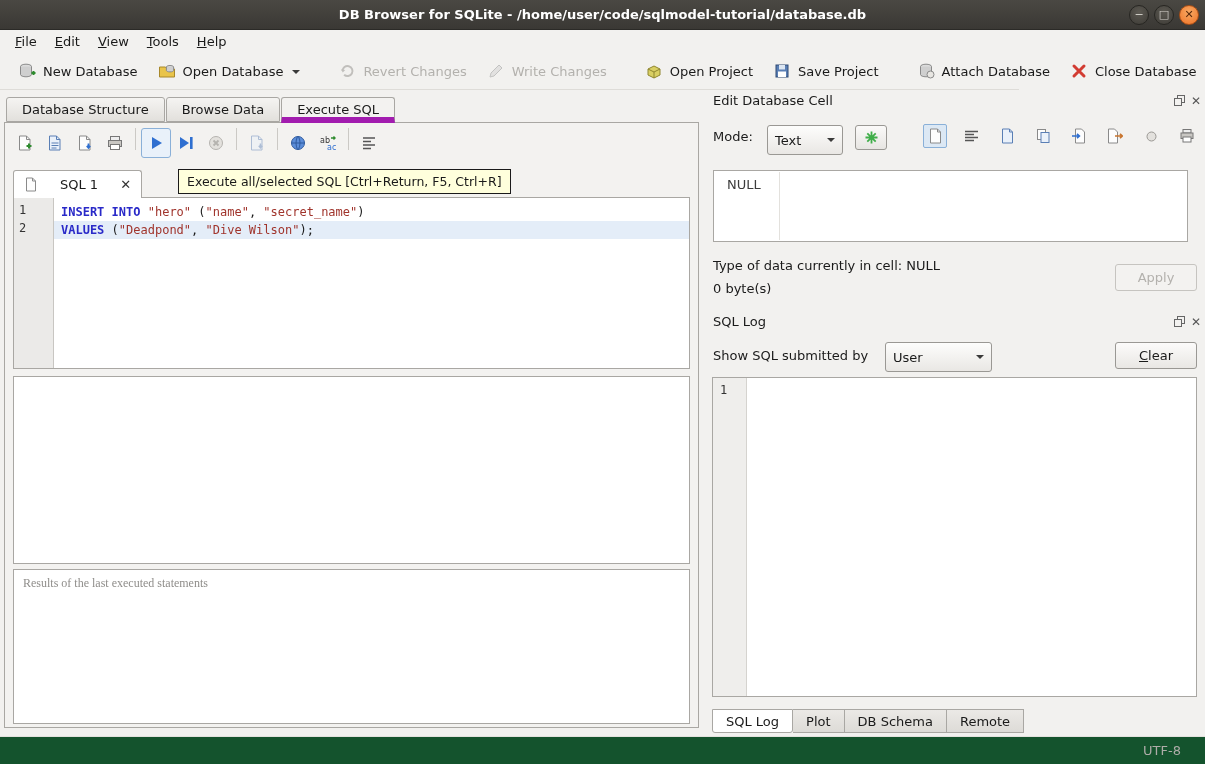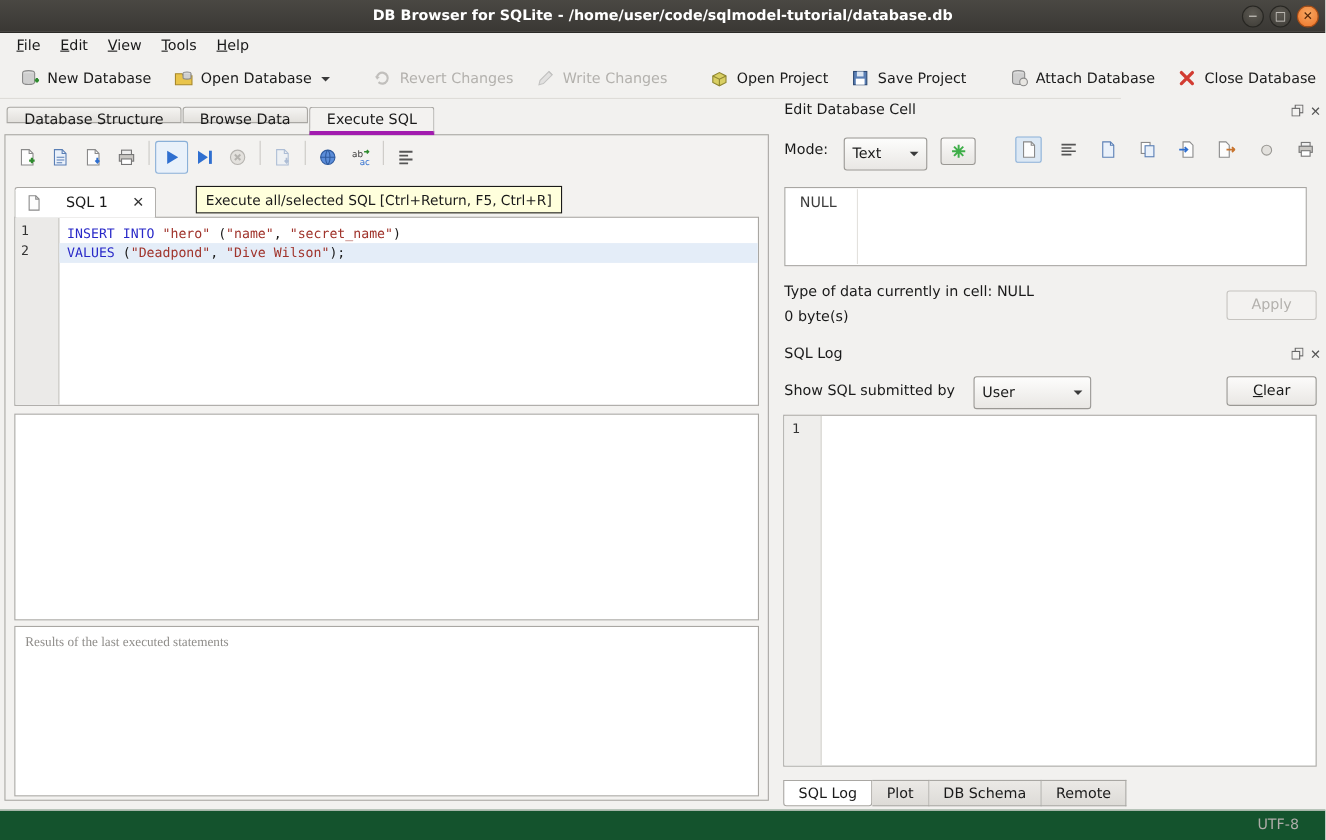--- a/index.html
+++ b/index.html
@@ -51,26 +51,26 @@
     background:#f2f1ef; border-bottom:1px solid #dedcd8;
   }
   .tb-btn { display:flex; align-items:center; gap:7px; padding:6px 10px; white-space:nowrap; }
   .tb-btn.disabled { color:#b3b1ad; }
   .tb-sep { width:1px; height:24px; background:#c9c7c3; margin:0 9px; }
   .caret-down { width:0; height:0; border:4px solid transparent; border-top-color:#3a3a3a; margin-left:2px; margin-top:6px; }
 
   
   .left-tabs { position:absolute; left:6px; top:97px; display:flex; }
   .main-tab {
-    height:15px; padding:4px 15px; margin-right:1px;
+    height:25px; padding:4px 15px; margin-right:1px;
     background:linear-gradient(#f5f4f2, #e2e0dc);
     border:1px solid #a9a7a3; border-radius:3px 3px 0 0; white-space:nowrap;
   }
   .main-tab.active {
-    height:26px; background:#f3f2f0; border-bottom:4px solid #a21caf;
+    height:26px; background:#f3f2f0; border-bottom:6px solid #a21caf;
     position:relative; z-index:3;
   }
 
   
   .left-frame {
     position:absolute; left:4px; top:122px; width:695px; height:606px;
     background:#f3f2f0; border:1px solid #a9a7a3;
   }
   .sqlbar { position:absolute; left:5px; top:5px; display:flex; align-items:flex-start; }
   .icon-btn {
@@ -97,21 +97,21 @@
     font-family:"DejaVu Sans Mono", monospace; font-size:12px; color:#333;
     padding:5px 0 0 5px;
   }
   .gutter div { height:18px; }
   .code-area {
     flex:1; padding-top:5px;
     font-family:"DejaVu Sans Mono", monospace; font-size:12px; color:#1a1a1a;
   }
   .code-line { height:18px; line-height:18px; padding-left:7px; white-space:pre; }
   .code-line.current { background:#e4edf8; }
-  .tok-kw { color:#2929c8; font-weight:normal; }
+  .tok-kw { color:#2929c8; font-weight:bold; }
   .tok-str { color:#a0342c; }
 
   .grid-box {
     position:absolute; left:8px; width:677px;
     background:#ffffff; border:1px solid #a9a7a3;
   }
   .results-placeholder {
     padding:6px 9px; font-family:Liberation Serif, serif; font-size:12px; color:#8f8d8a;
   }
 

